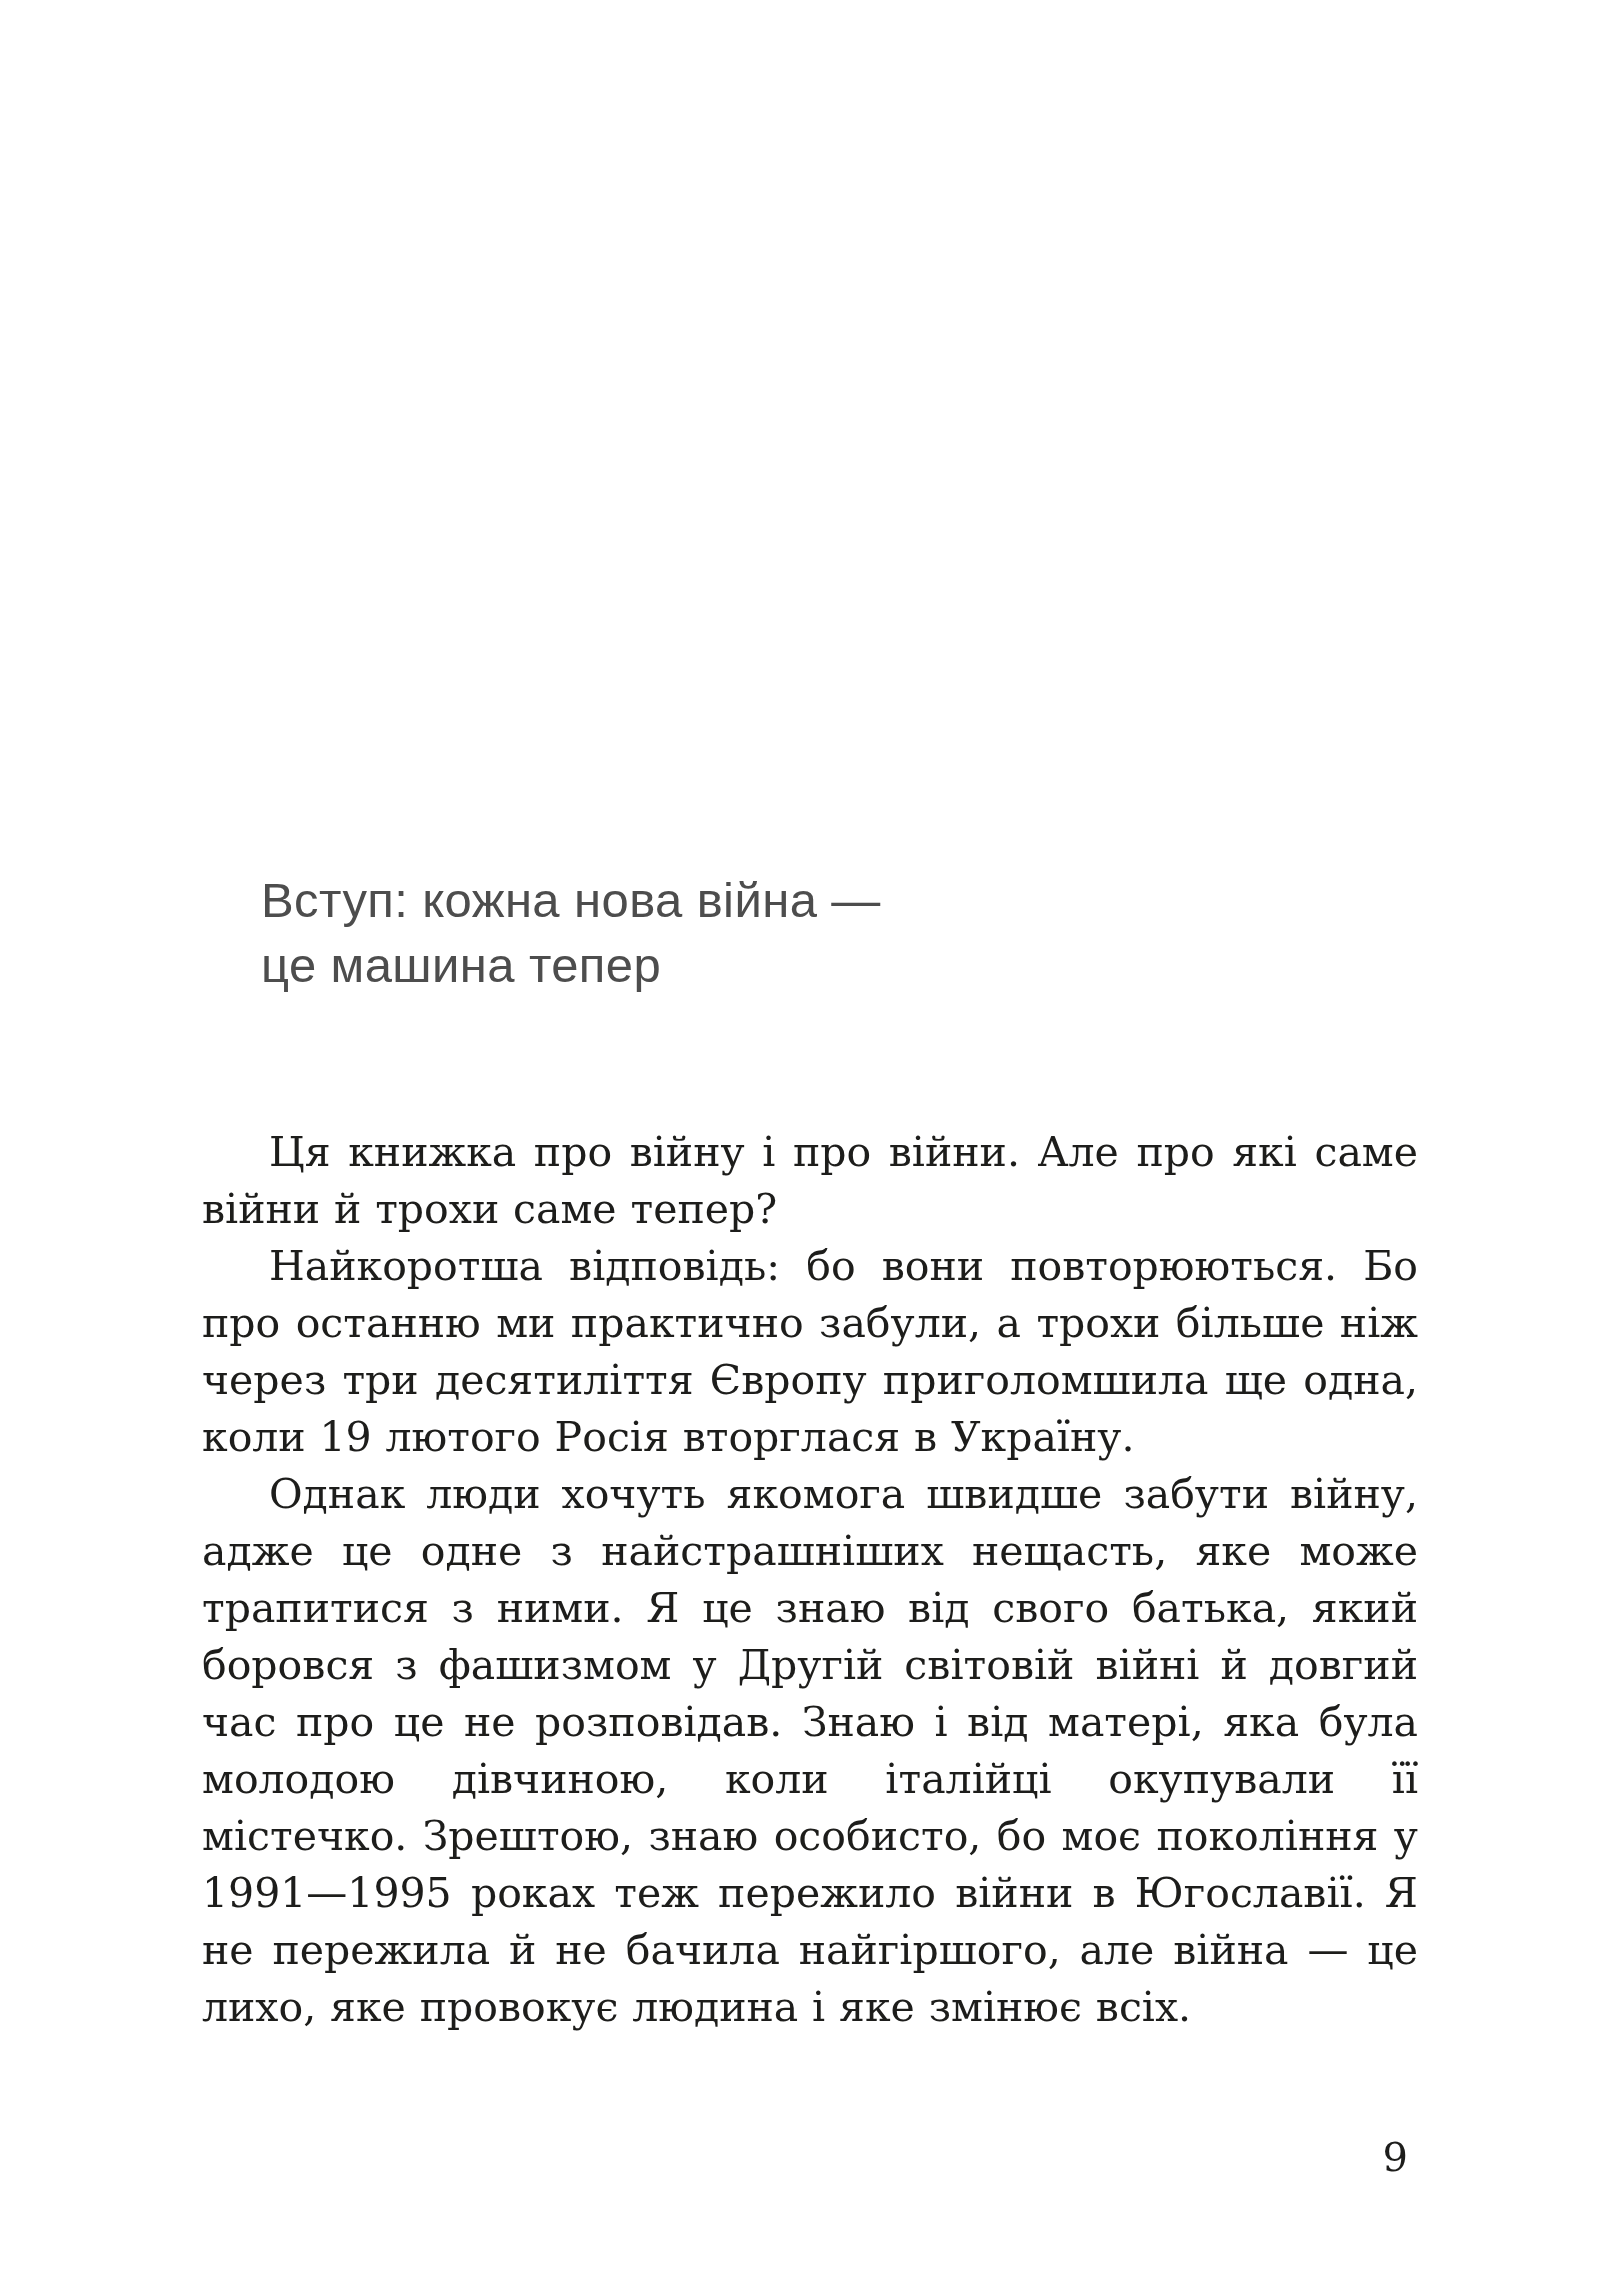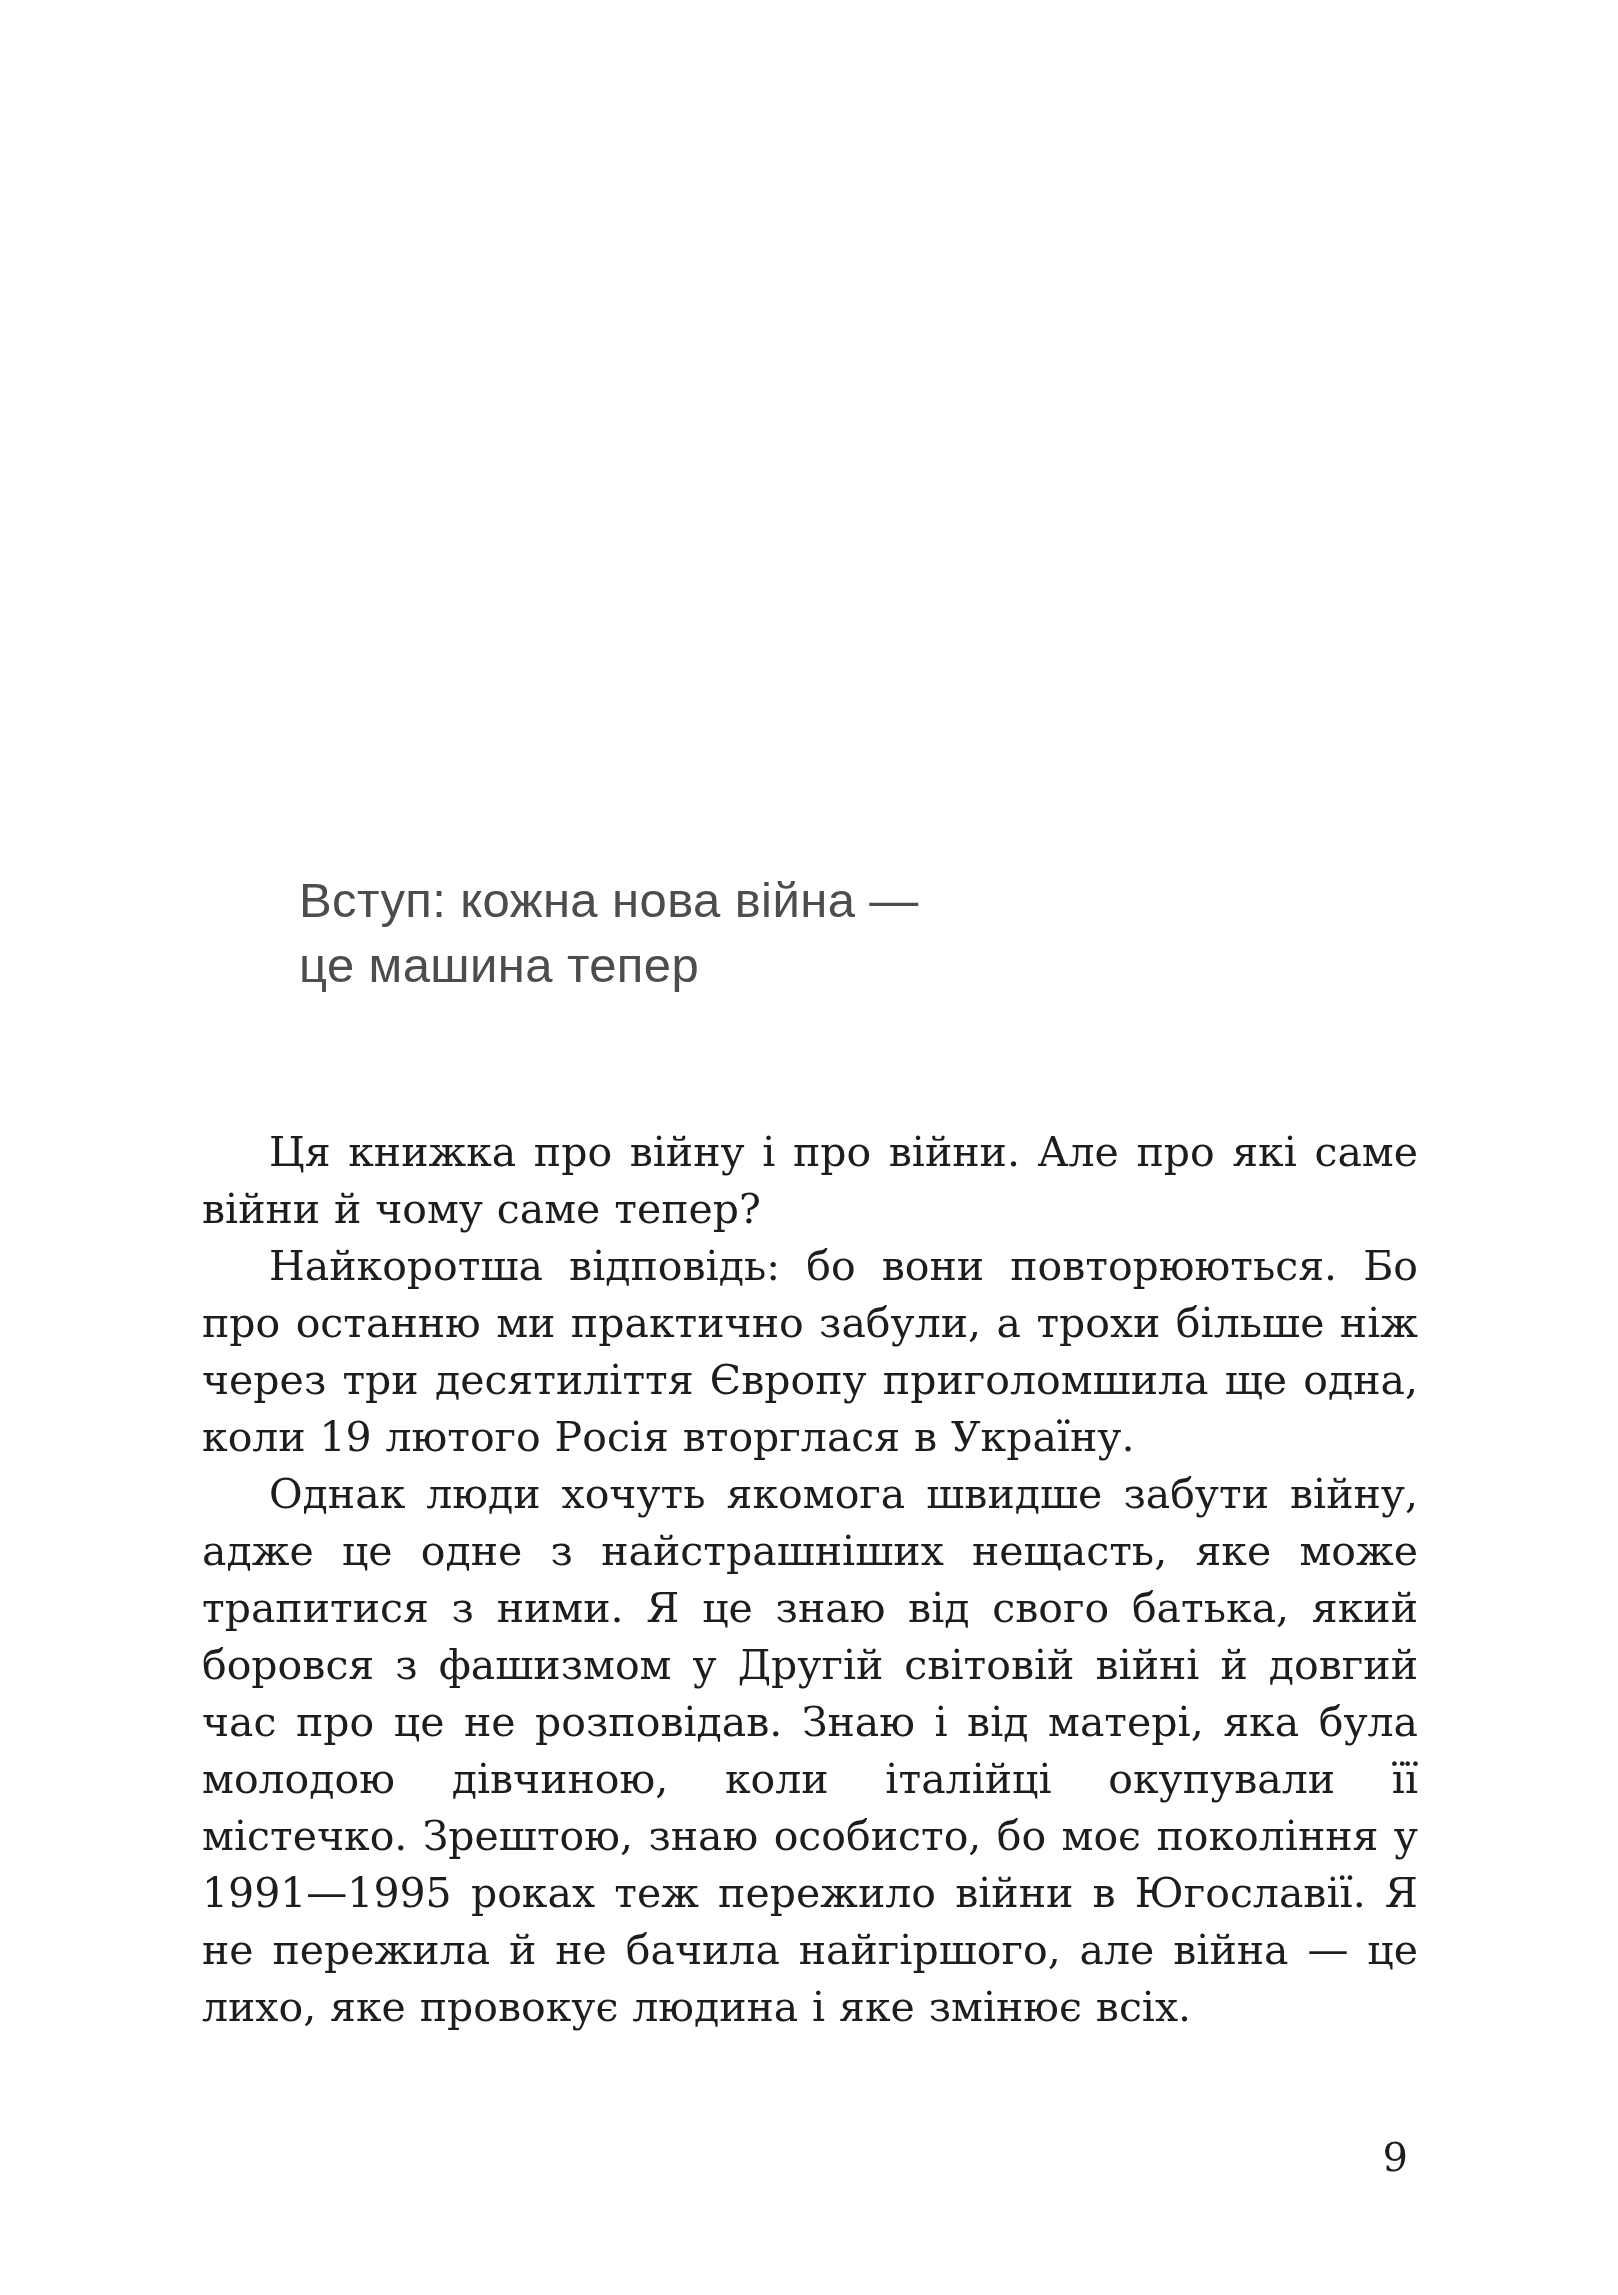--- a/index.html
+++ b/index.html
@@ -15,21 +15,21 @@
     overflow: hidden;
     font-family: "DejaVu Serif", "Liberation Serif", serif;
   }
   .text-block {
     position: absolute;
     left: 202px;
     top: 868px;
     width: 1216px;
   }
   .chapter-title {
-    margin: 0 0 0 97px;
+    margin: 0 0 0 59px;
     font-family: "Liberation Sans", "DejaVu Sans", sans-serif;
     font-weight: 400;
     font-size: 49px;
     line-height: 1.33;
     color: #4d4d4d;
     letter-spacing: 0.4px;
   }
   .body-text {
     margin-top: 126px;
   }
@@ -59,21 +59,21 @@
 <div class="page">
 
   <div class="text-block">
 
     <h1 class="chapter-title">
       <span>Вступ: кожна нова війна —</span><br>
       <span>це машина тепер</span>
     </h1>
 
     <div class="body-text">
-      <p>Ця книжка про війну і про війни. Але про які саме війни й чому саме тепер?</p>
+      <p>Ця книжка про війну і про війни. Але про які саме війни й трохи саме тепер?</p>
       <p>Найкоротша відповідь: бо вони повторюються. Бо про останню ми практично забули, а трохи більше ніж через три десятиліття Європу приголомшила ще одна, коли 19 лютого Росія вторглася в Україну.</p>
       <p>Однак люди хочуть якомога швидше забути війну, адже це одне з найстрашніших нещасть, яке може трапитися з ними. Я це знаю від свого батька, який боровся з фашизмом у Другій світовій війні й довгий час про це не розповідав. Знаю і від матері, яка була молодою дівчиною, коли італійці окупували її містечко. Зрештою, знаю особисто, бо моє покоління у 1991—1995 роках теж пережило війни в Югославії. Я не пережила й не бачила найгіршого, але війна — це лихо, яке провокує людина і яке змінює всіх.</p>
     </div>
 
   </div>
 
   <div class="page-number">9</div>
 
 </div>
 

